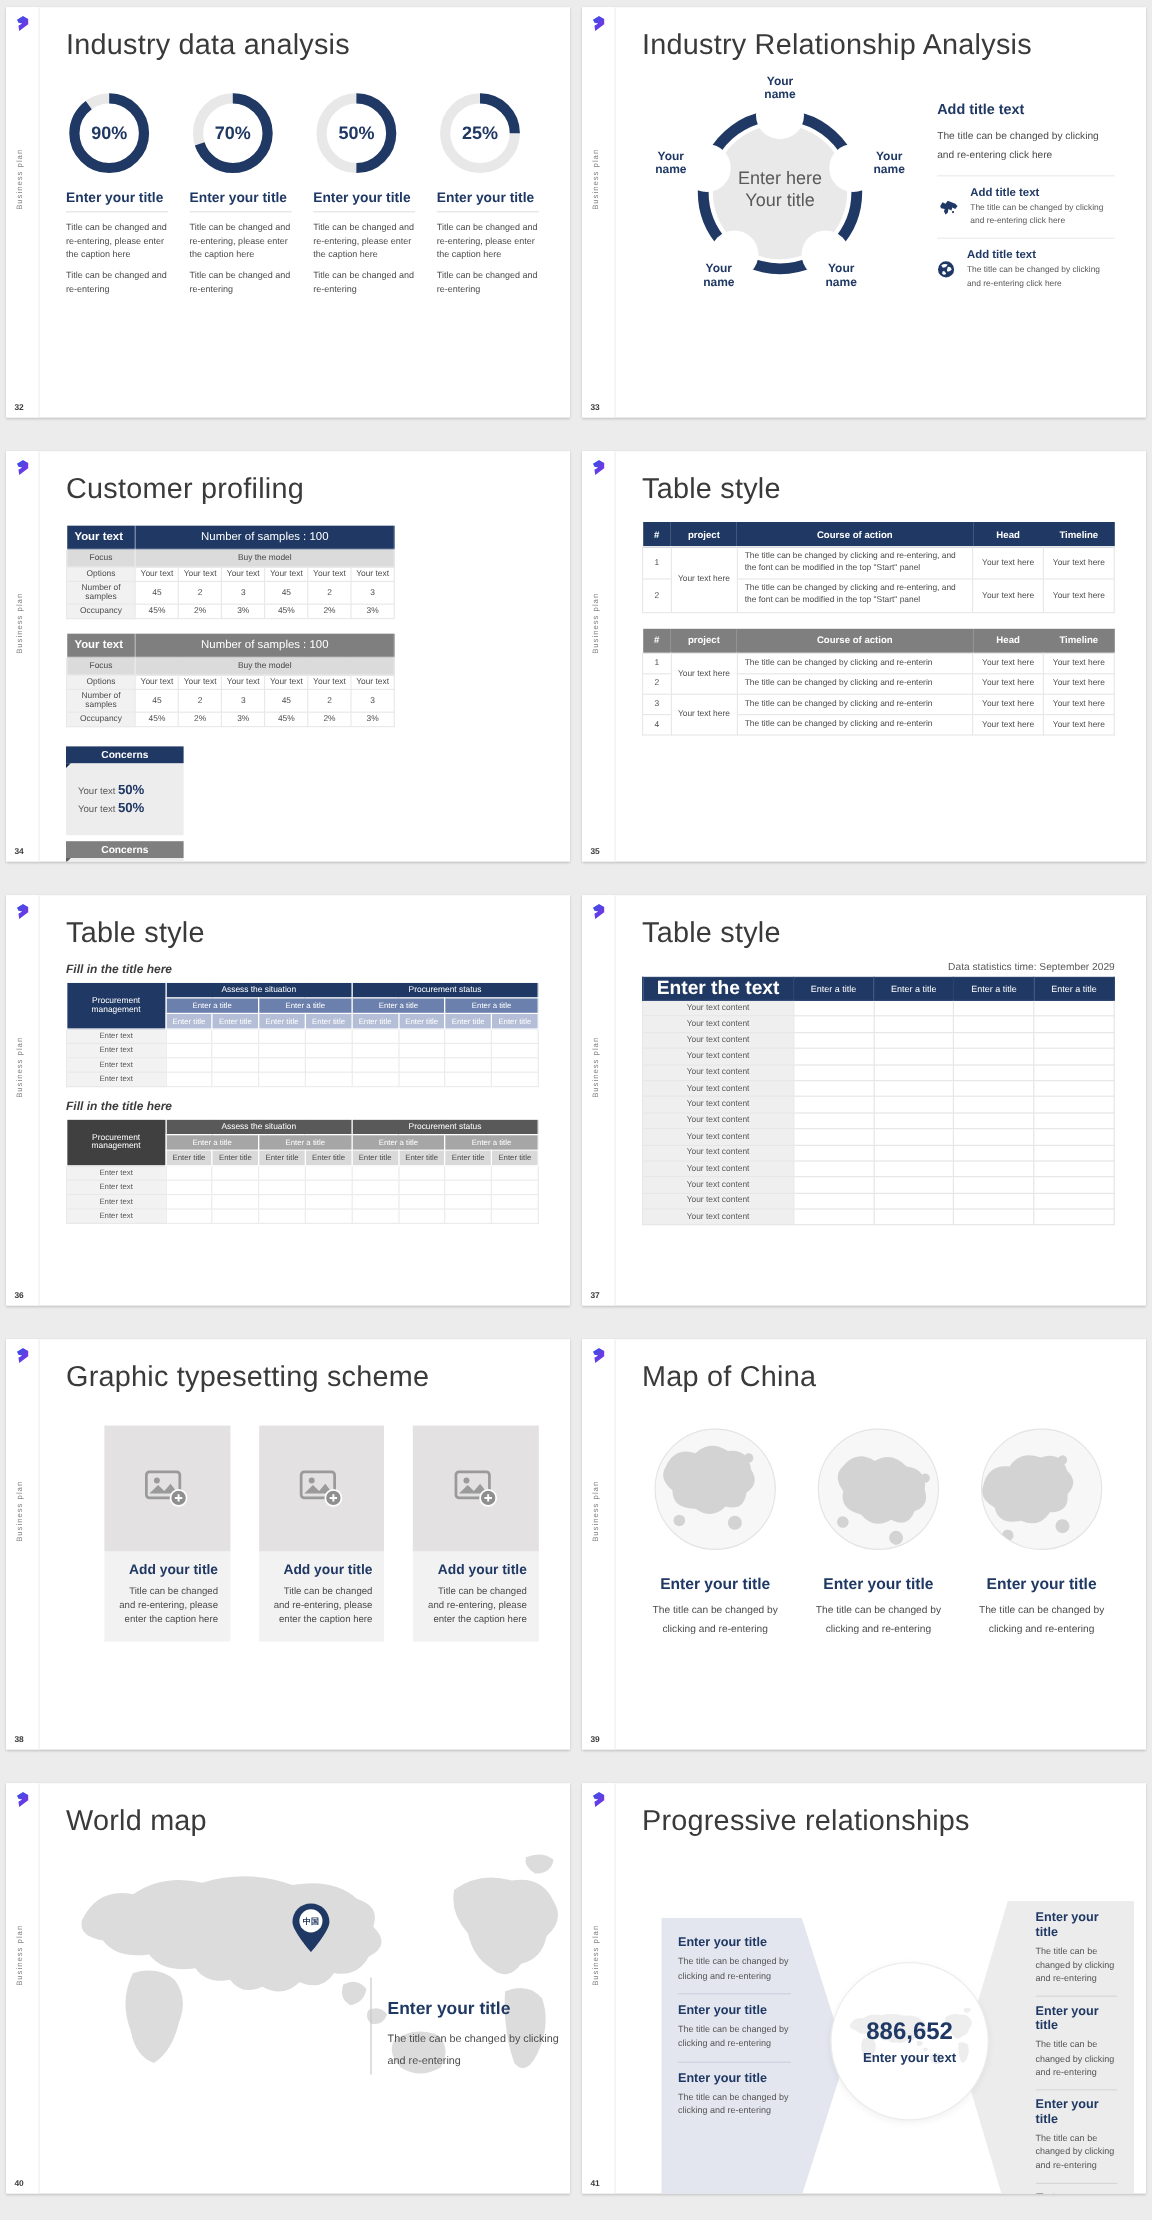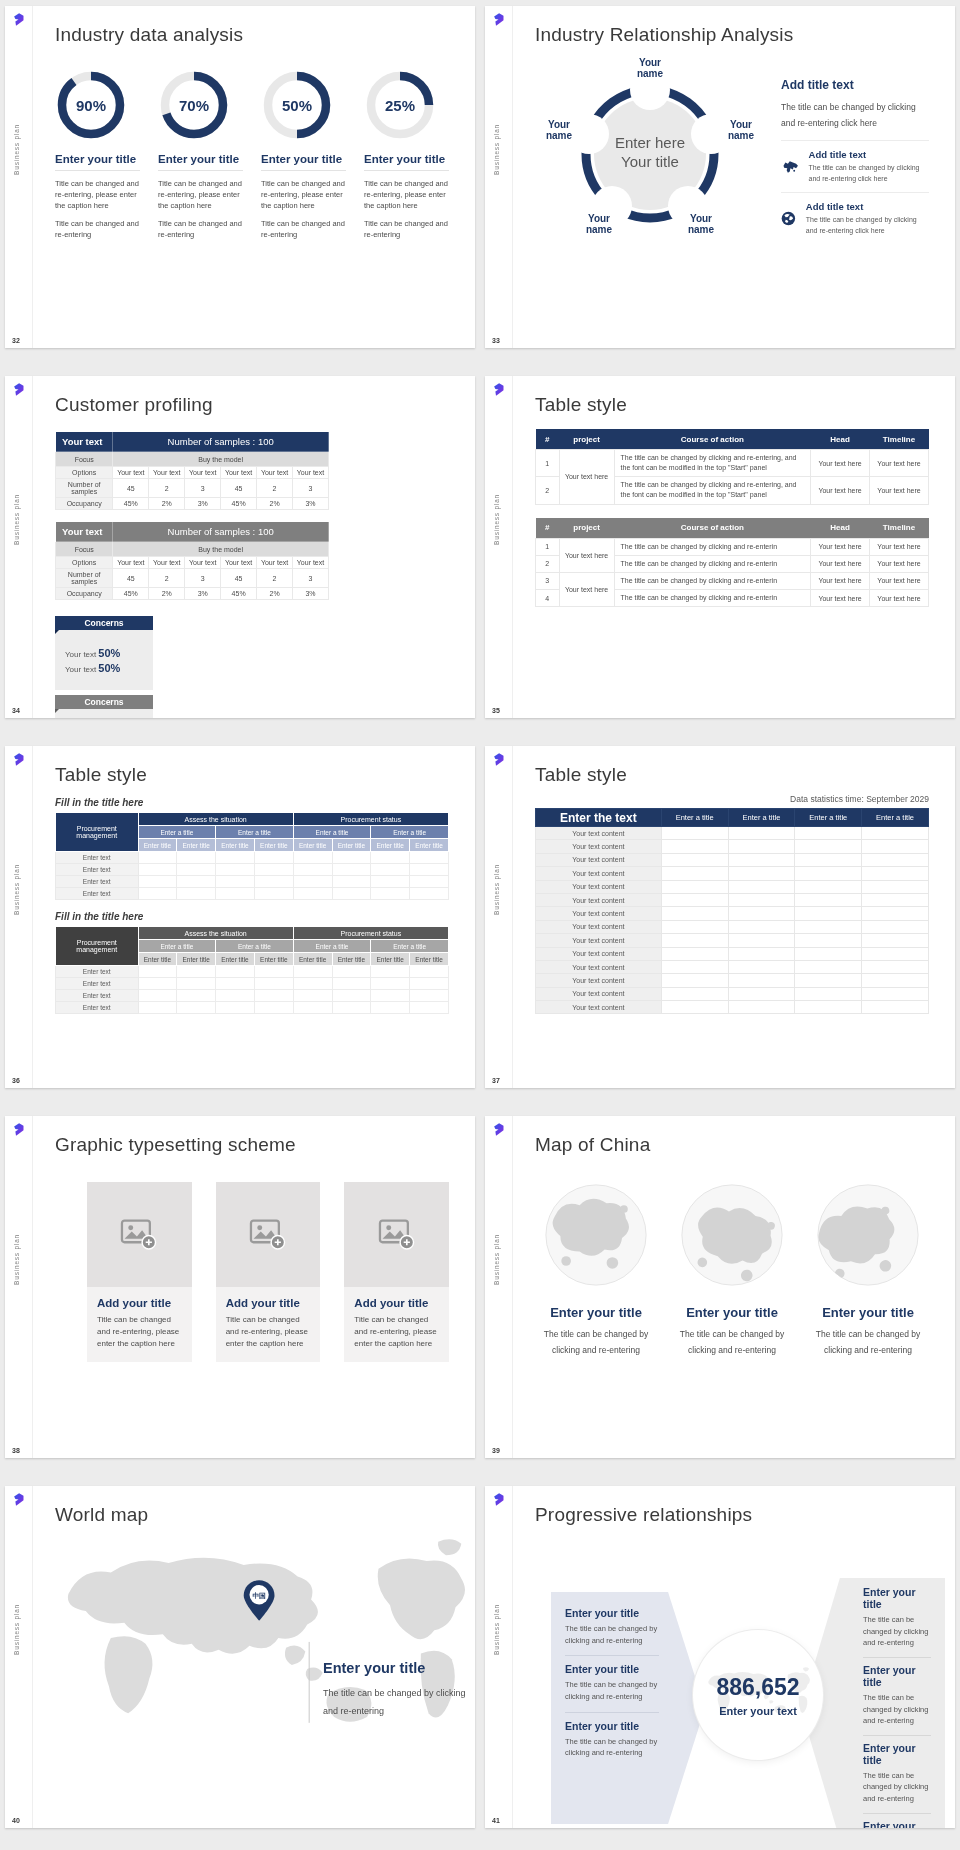--- a/index.html
+++ b/index.html
@@ -6,21 +6,21 @@
   .board{width:960px;height:1850px;background:#ececec;display:grid;
     grid-template-columns:470px 470px;grid-auto-rows:342px;gap:28px 10px;
     padding:6px 5px;box-sizing:border-box;font-family:"Liberation Sans",sans-serif;}
   .slide{position:relative;background:#fff;box-shadow:0 1px 2px rgba(0,0,0,.18);overflow:hidden;}
   .rail{position:absolute;left:0;top:0;bottom:0;width:27px;border-right:1px solid #efefef;background:#fff;z-index:6;}
   .logo{position:absolute;left:6px;top:6px;width:15px;height:15px;}
   .vlabel{position:absolute;left:8px;top:118px;writing-mode:vertical-rl;transform:rotate(180deg);
     font-size:6.5px;color:#828282;letter-spacing:.8px;white-space:nowrap;}
   .pnum{position:absolute;left:7px;bottom:4px;font-size:7px;font-weight:700;color:#3a3a3a;z-index:7;}
   .content{position:absolute;left:28px;top:0;right:0;bottom:0;padding:18px 26px 0 22px;}
-  .stitle{font-size:19px;color:#3a3a3a;font-weight:400;letter-spacing:.2px;}
+  .stitle{font-size:24px;color:#3a3a3a;font-weight:400;letter-spacing:.2px;}
 
   
   .donutrow{display:flex;gap:18px;margin-top:24px;align-items:flex-end;}
   .dcol{width:89px;}
   .dwrap{position:relative;width:70px;height:70px;margin:0 0 13px 1px;}
   .dpct{position:absolute;inset:0;display:flex;align-items:center;justify-content:center;font-weight:700;color:#1f3864;font-size:15px;}
   .dtitle{font-size:11.5px;font-weight:700;color:#1f3864;padding-bottom:5px;border-bottom:1px solid #e3e3e3;margin-bottom:8px;}
   .dcap{font-size:7.5px;color:#4c4c4c;line-height:1.45;margin:0 0 7px;}
 
   
@@ -78,26 +78,26 @@
   .ptable.gray .t2{background:#a6a6a6;color:#fff;}
   .ptable.gray .t3{background:#d9d9d9;color:#4c4c4c;}
   .ptable .rl{background:#f2f2f2;color:#595959;border:1px solid #e9e9e9;height:11px;}
   .ptable .e{border:1px solid #ececec;background:#fff;height:11px;}
 
   
   .s37note{text-align:right;font-size:8.5px;color:#595959;margin-top:8px;}
   .wtable{width:100%;border-collapse:collapse;table-layout:fixed;margin-top:4px;}
   .wtable td{border:1px solid #e7e7e7;height:12.4px;font-size:7px;color:#595959;text-align:center;padding:0;}
   .wtable tr.wh td{background:#1f3864;color:#fff;border-color:#2a4470;height:17px;font-size:7.5px;}
-  .wtable tr.wh .f{font-weight:700;font-size:12px;}
+  .wtable tr.wh .f{font-weight:700;font-size:16px;}
   .wtable .rl{background:#efefef;}
 
   
   .cards{display:flex;gap:24px;margin:26px 0 0 32px;}
-  .card{width:119px;}
+  .card{width:119px;text-align:right;}
   .ph{height:105px;background:#e3e1e1;display:flex;align-items:center;justify-content:center;}
   .ccap{background:#f3f2f2;padding:10px 10px 12px;}
   .ct{font-size:11.5px;font-weight:700;color:#1f3864;margin:0 0 5px;}
   .cc{font-size:8px;color:#4c4c4c;line-height:1.5;}
 
   
   .globes{display:flex;gap:14px;margin-top:26px;justify-content:center;}
   .gcol{width:127px;text-align:center;}
   .gt{font-size:13px;font-weight:700;color:#1f3864;margin:13px 0 6px;}
   .gc{font-size:8.5px;color:#4c4c4c;line-height:1.9;}
@@ -113,21 +113,21 @@
   .chevL{position:absolute;left:16px;top:64px;width:154px;height:232px;background:#e3e6ef;
     clip-path:polygon(0 0,76% 0,100% 50%,76% 100%,0 100%);padding:8px 46px 0 14px;box-sizing:border-box;z-index:1;}
   .itemL{padding:7px 0 9px;border-bottom:1px solid #cdd2de;}
   .itemL.last{border-bottom:none;}
   .it{font-size:10.5px;font-weight:700;color:#1f3864;margin:0 0 4px;}
   .ic{font-size:7.5px;color:#555;line-height:1.55;}
   .bigcircle{position:absolute;left:158px;top:102px;width:130px;height:130px;border-radius:50%;background:#fff;
     box-shadow:0 0 0 1px #ececec,0 2px 8px rgba(0,0,0,.07);z-index:2;
     display:flex;flex-direction:column;align-items:center;justify-content:center;}
   .minimap{position:absolute;left:12px;top:36px;width:106px;opacity:.45;}
-  .bignum{font-size:23px;font-weight:700;color:#1f3864;position:relative;}
+  .bignum{font-size:20px;font-weight:700;color:#1f3864;position:relative;}
   .biglab{font-size:11px;font-weight:700;color:#1f3864;margin-top:4px;position:relative;}
   .chevR{position:absolute;left:266px;top:50px;right:-16px;height:262px;background:#ececec;
     clip-path:polygon(27% 0,100% 0,100% 100%,27% 100%,0 50%);padding:2px 14px 0 62px;box-sizing:border-box;z-index:1;}
   .itemR{padding:6px 0 8px;border-bottom:1px solid #d7d7d7;}
   .itemR.last{border-bottom:none;}
 </style>
 </head>
 <body>
 
 <svg width="0" height="0" style="position:absolute" aria-hidden="true">

